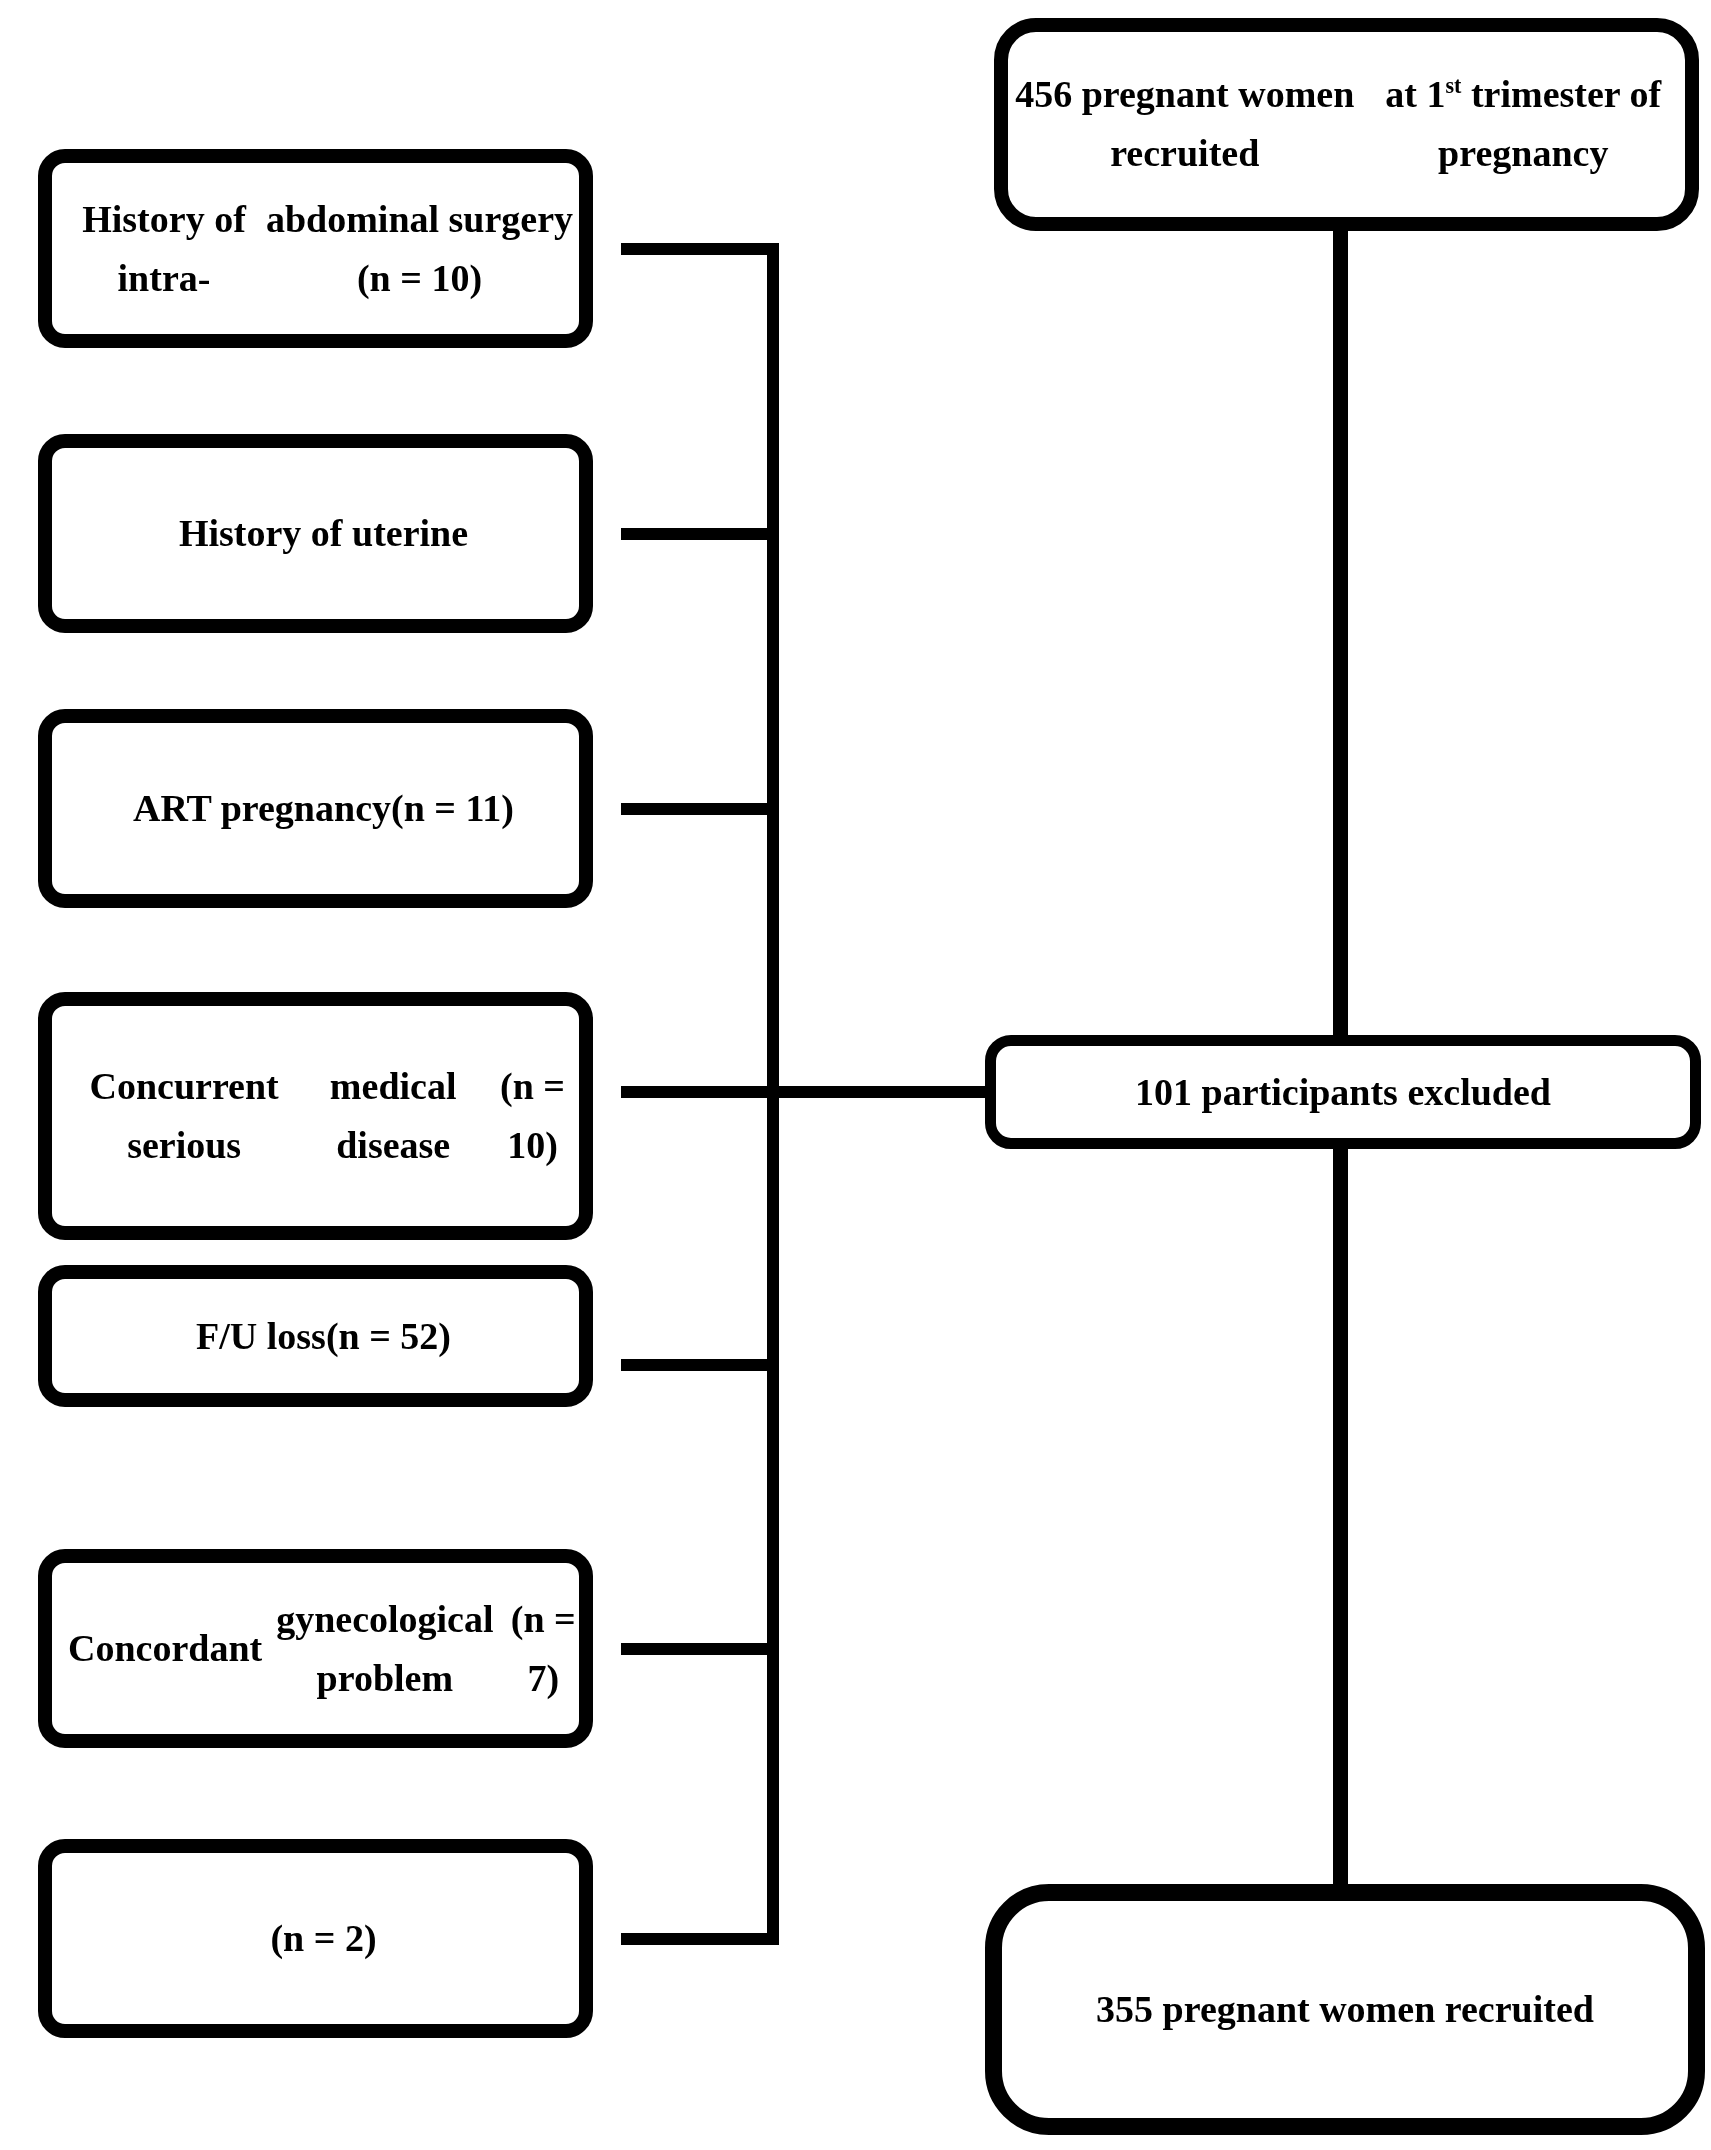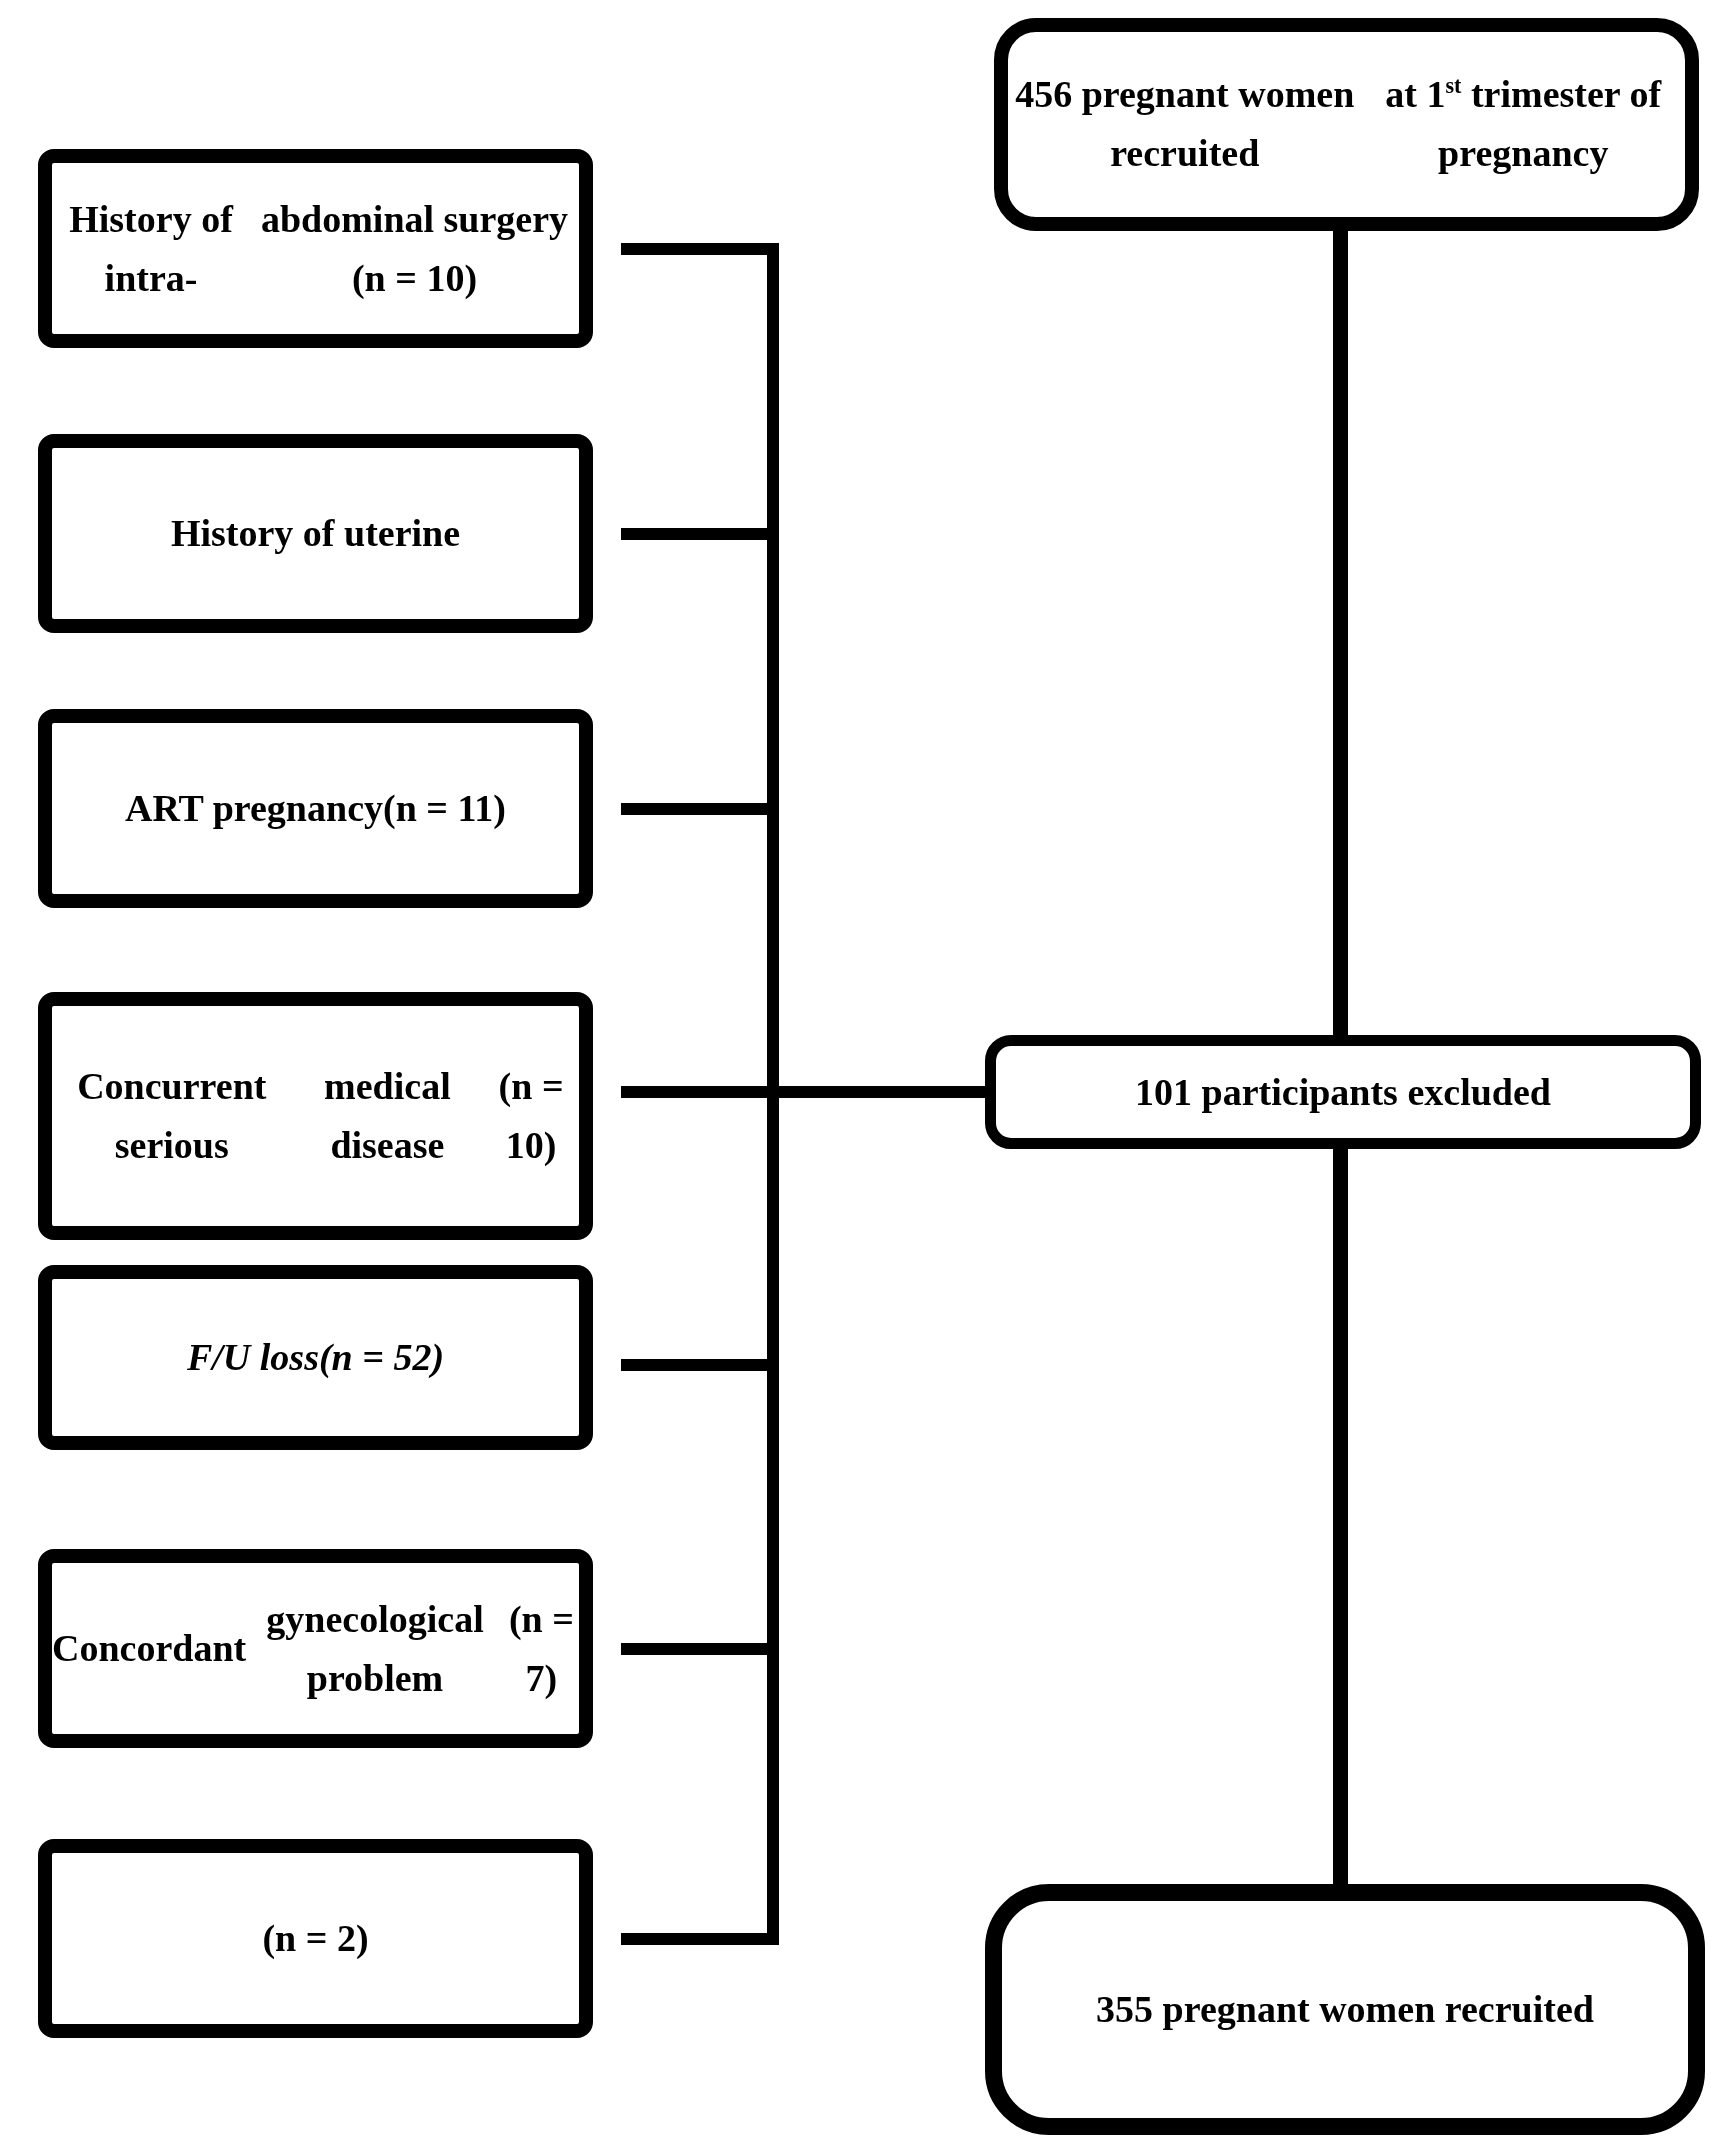--- a/index.html
+++ b/index.html
@@ -26,21 +26,22 @@
     align-items: center;
     justify-content: center;
     text-align: center;
     z-index: 2;
     font-size: 38px;
     line-height: 1.55;
   }
   .left-box {
     left: 38px;
     width: 555px;
-    border-radius: 16px;
+    border-radius: 27px;
+    padding-left: 16px;
   }
   .top-box {
     left: 994px;
     top: 17.5px;
     width: 705px;
     height: 213px;
     border-radius: 42px;
   }
   .excluded-box {
     left: 985px;
@@ -86,21 +87,21 @@
   .conn-2 { top: 528px; }
   .conn-3 { top: 803px; }
   .conn-4 { top: 1086px; width: 364px; }
   .conn-5 { top: 1359px; }
   .conn-6 { top: 1643px; }
   .conn-7 { top: 1933px; }
   .b1 { top: 149px;  height: 199px; }
   .b2 { top: 434px;  height: 199px; }
   .b3 { top: 709px; height: 199px; }
   .b4 { top: 992px; height: 248px; }
-  .b5 { top: 1265px; height: 185px; font-style: italic; }
+  .b5 { top: 1265px; height: 142px; }
   .b6 { top: 1549px; height: 199px; }
   .b7 { top: 1839px; height: 199px; }
   sup {
     font-size: 0.58em;
     line-height: 0;
   }
 </style>
 </head>
 <body>
 

